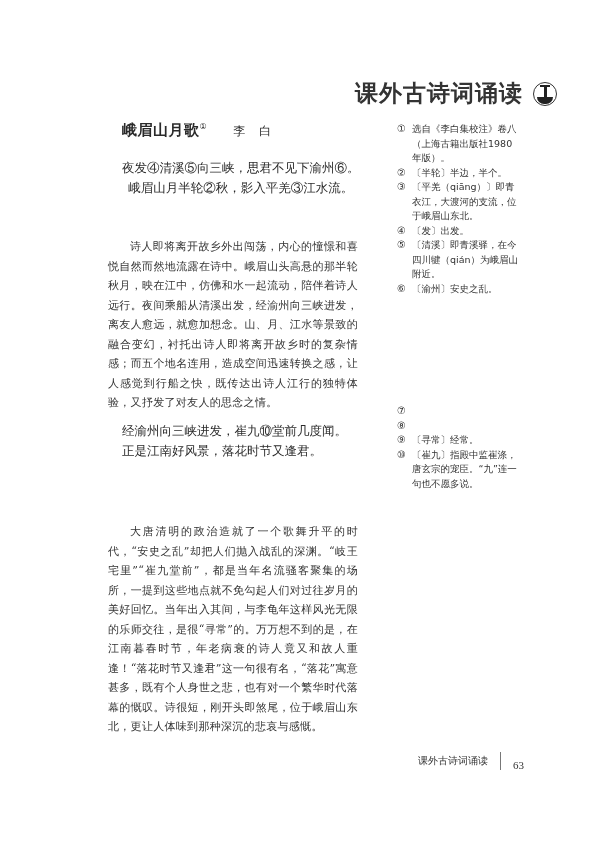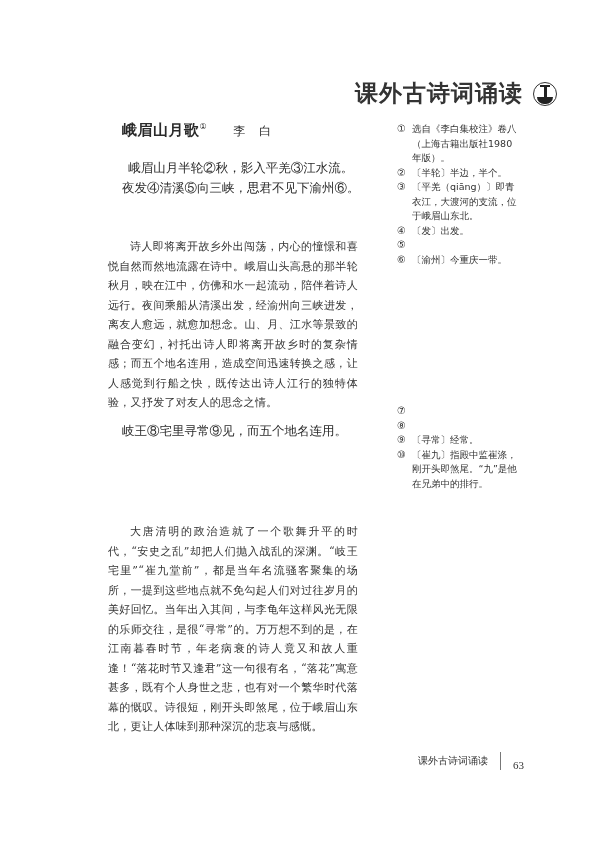--- a/index.html
+++ b/index.html
@@ -72,22 +72,22 @@
       <span class="base"></span>
   </span>
 </div>
 
 <div class="poem-block" style="top:121px;text-align:center;">
   <div class="poem-title-row">
     <span class="poem-title"><span>峨眉山月歌</span><span class="sup">①</span></span>
     <span class="poem-author">李白</span>
   </div>
   <div class="poem-lines">
+    <div class="poem-line">夜发④清溪⑤向三峡，思君不见下渝州⑥。</div>
     <div class="poem-line">峨眉山月半轮②秋，影入平羌③江水流。</div>
-    <div class="poem-line">夜发④清溪⑤向三峡，思君不见下渝州⑥。</div>
   </div>
 </div>
 
 <div class="commentary" style="top:233px;">
   <p>诗人即将离开故乡外出闯荡，内心的憧憬和喜悦自然而然地流露在诗中。峨眉山头高悬的那半轮秋月，映在江中，仿佛和水一起流动，陪伴着诗人远行。夜间乘船从清溪出发，经渝州向三峡进发，离友人愈远，就愈加想念。山、月、江水等景致的融合变幻，衬托出诗人即将离开故乡时的复杂情感；而五个地名连用，造成空间迅速转换之感，让人感觉到行船之快，既传达出诗人江行的独特体验，又抒发了对友人的思念之情。</p>
 </div>
 
 <div class="notes" style="top:122px;">
   <div class="note">
       <span class="note-num">①</span>
@@ -100,51 +100,53 @@
   <div class="note">
       <span class="note-num">③</span>
       <span class="note-text">〔平羌（qiāng）〕即青衣江，大渡河的支流，位于峨眉山东北。</span>
     </div>
   <div class="note">
       <span class="note-num">④</span>
       <span class="note-text">〔发〕出发。</span>
     </div>
   <div class="note">
       <span class="note-num">⑤</span>
+      <span class="note-text">〔清溪〕即青溪驿，在今四川犍（qián）为峨眉山附近。</span>
     </div>
   <div class="note">
       <span class="note-num">⑥</span>
-      <span class="note-text">〔渝州〕今重庆一带。</span>
+      <span class="note-text">〔渝州〕安史之乱。</span>
     </div>
 </div>
 
 <div class="poem-block" style="top:403px;">
   <div class="poem-lines">
-    <div class="poem-line">岐王⑧宅里寻常⑨见，而五个地名连用。</div>
+    <div class="poem-line">经渝州向三峡进发，崔九⑩堂前几度闻。</div>
+    <div class="poem-line">正是江南好风景，落花时节又逢君。</div>
   </div>
 </div>
 
 <div class="commentary" style="top:518px;">
   <p>大唐清明的政治造就了一个歌舞升平的时代，“安史之乱”却把人们抛入战乱的深渊。“岐王宅里”“崔九堂前”，都是当年名流骚客聚集的场所，一提到这些地点就不免勾起人们对过往岁月的美好回忆。当年出入其间，与李龟年这样风光无限的乐师交往，是很“寻常”的。万万想不到的是，在江南暮春时节，年老病衰的诗人竟又和故人重逢！“落花时节又逢君”这一句很有名，“落花”寓意甚多，既有个人身世之悲，也有对一个繁华时代落幕的慨叹。诗很短，刚开头即煞尾，位于峨眉山东北，更让人体味到那种深沉的悲哀与感慨。</p>
 </div>
 
 <div class="notes" style="top:404px;">
   <div class="note">
       <span class="note-num">⑦</span>
     </div>
   <div class="note">
       <span class="note-num">⑧</span>
     </div>
   <div class="note">
       <span class="note-num">⑨</span>
       <span class="note-text">〔寻常〕经常。</span>
     </div>
   <div class="note">
       <span class="note-num">⑩</span>
-      <span class="note-text">〔崔九〕指殿中监崔涤，刚开头即煞尾。“九”是他在兄弟中的排行。</span>
+      <span class="note-text">〔崔九〕指殿中监崔涤，唐玄宗的宠臣。“九”连一句也不愿多说。</span>
     </div>
 </div>
 
 <div class="footer">
   <span>课外古诗词诵读</span>
   <span class="divider"></span>
   <span class="page-num">63</span>
 </div>
 
 </body></html>

